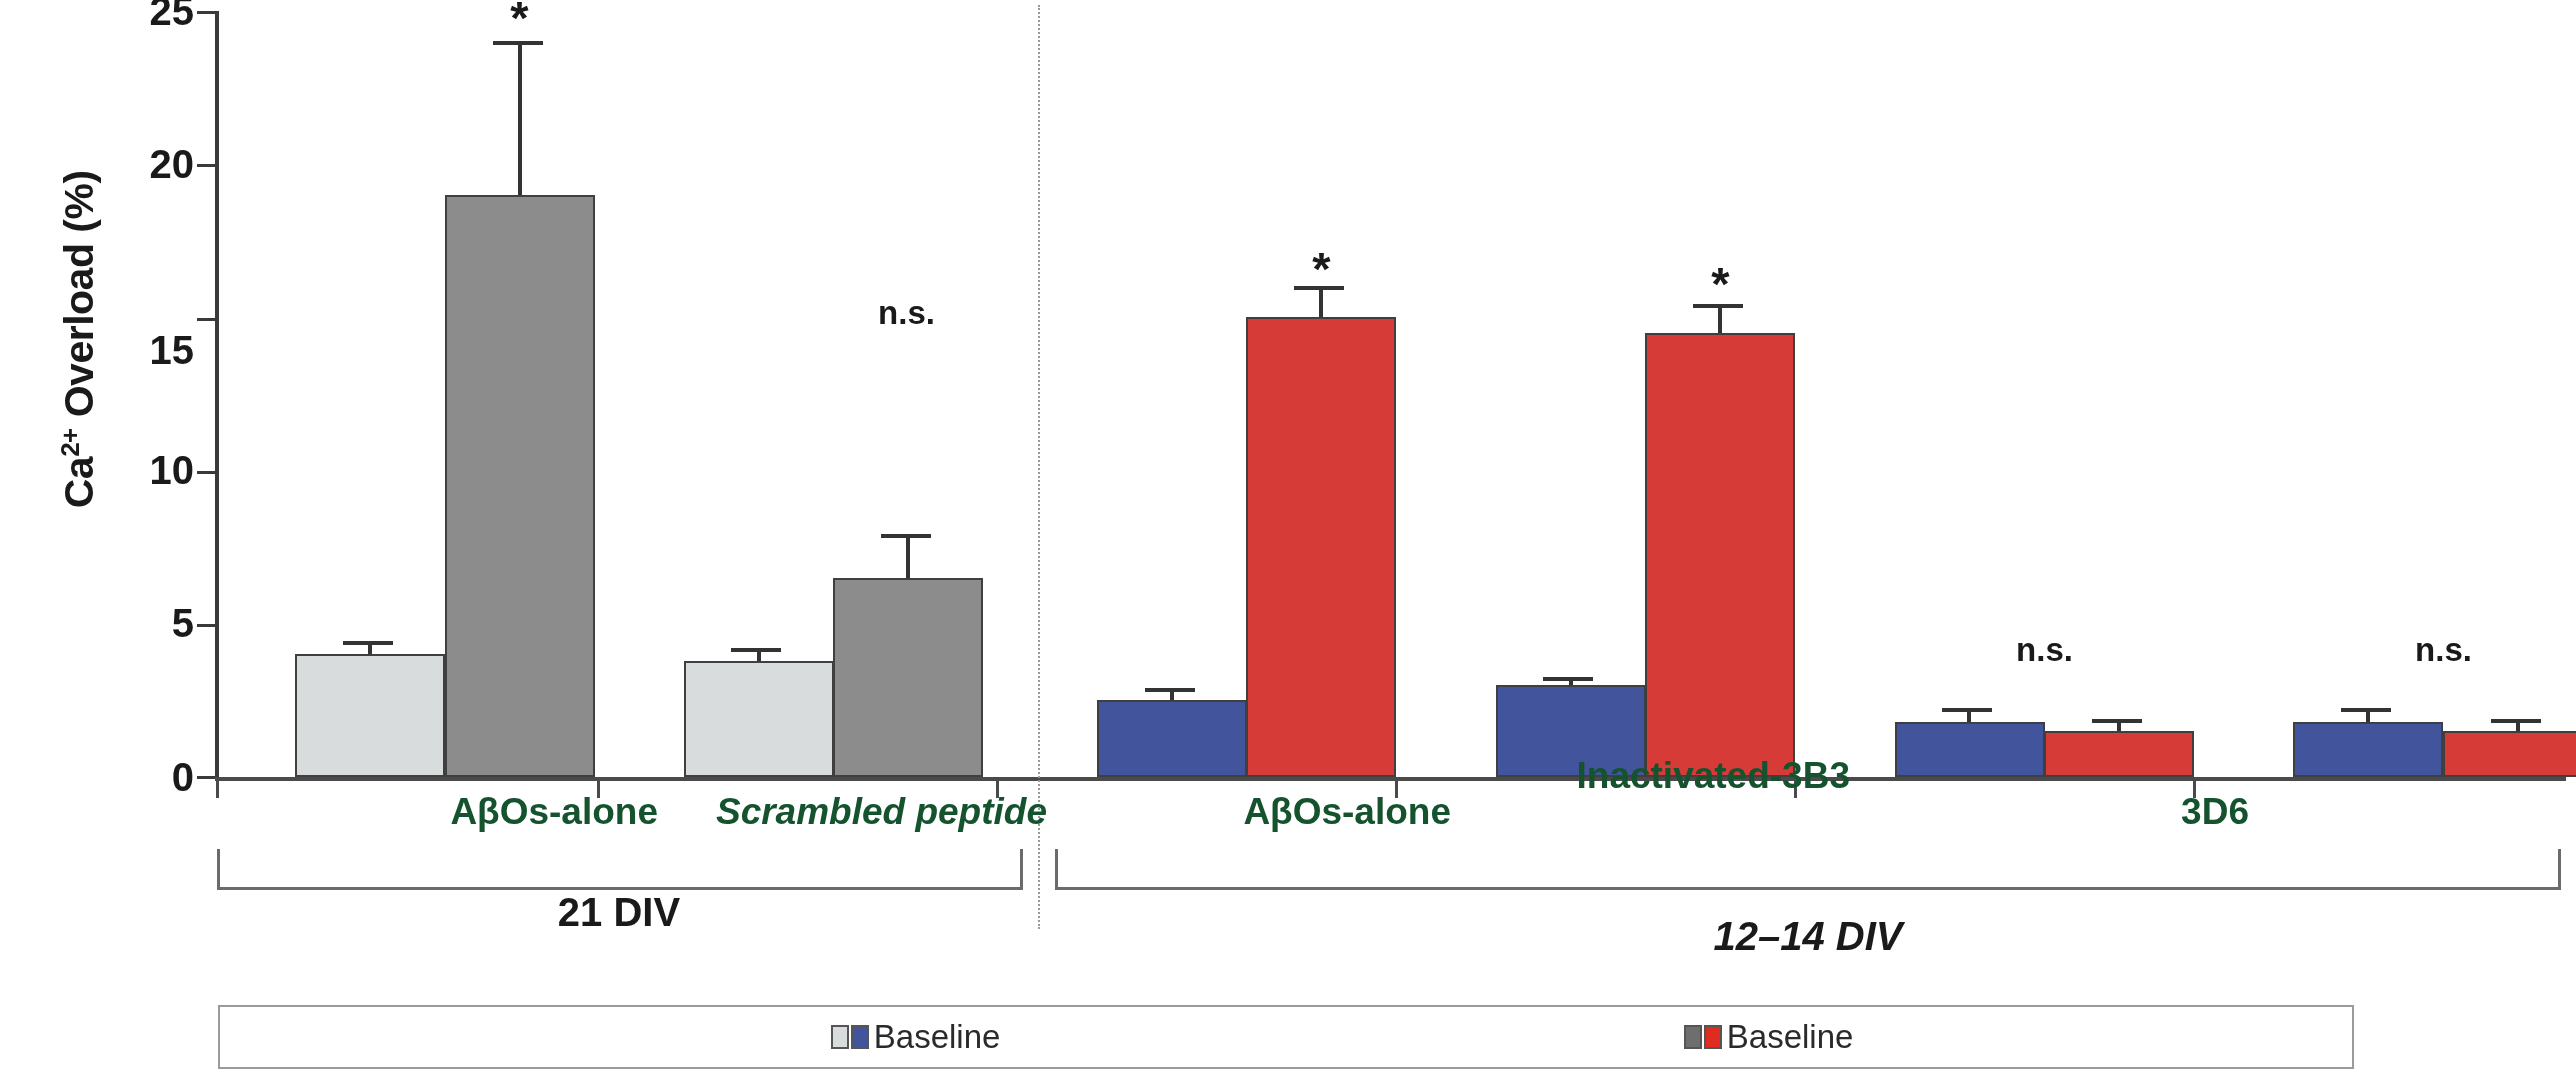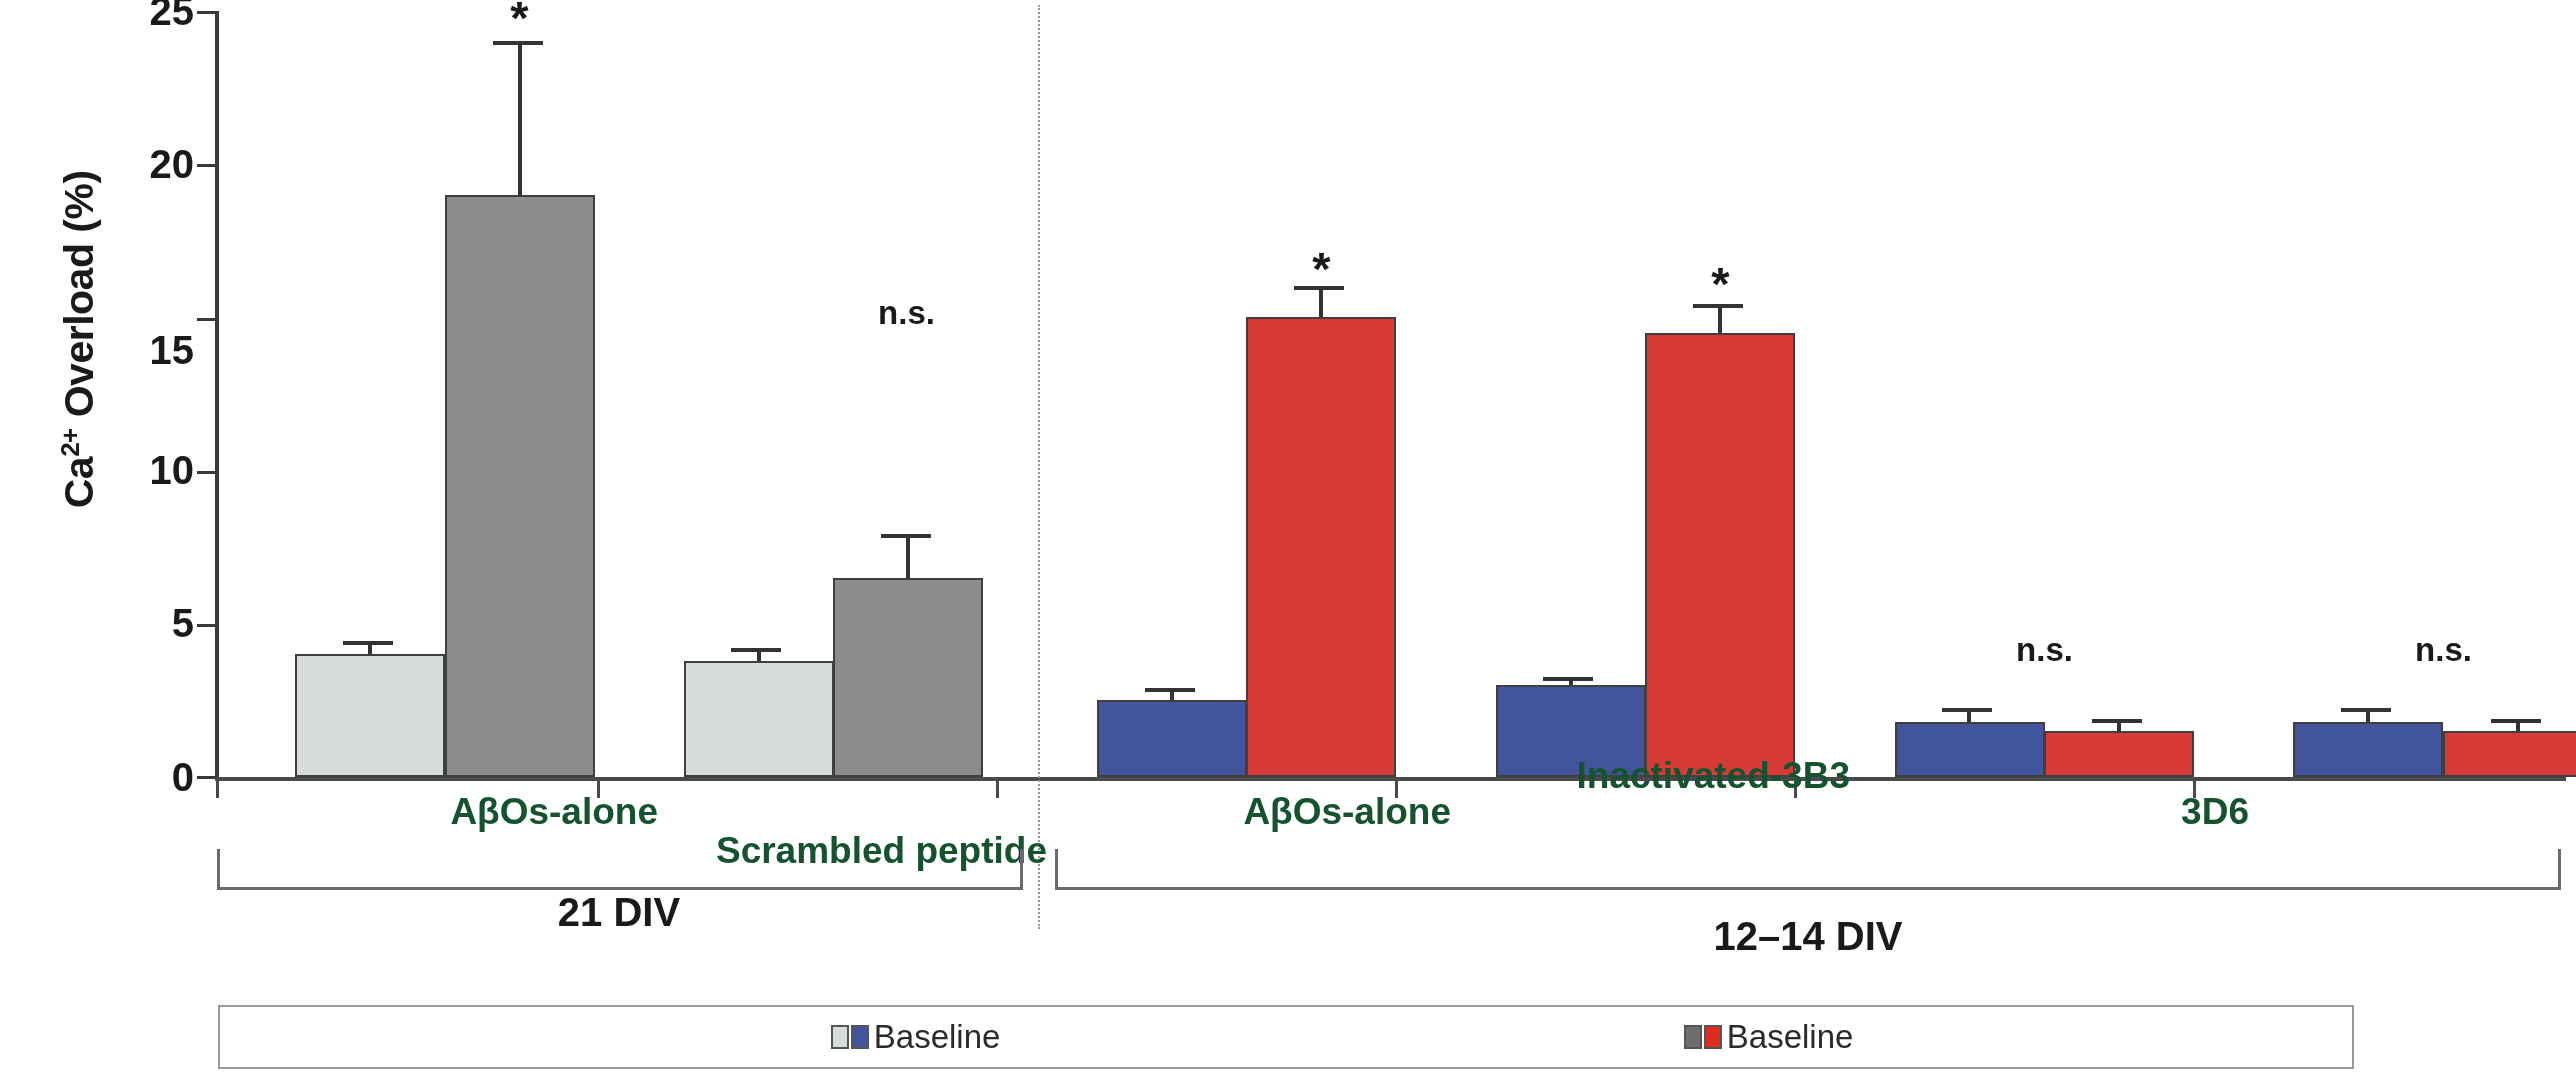--- a/index.html
+++ b/index.html
@@ -194,31 +194,31 @@
   <div id="divider"></div>
 
   <div class="cattick" style="left:216px;  top:781px;"></div>
   <div class="cattick" style="left:597px; top:781px;"></div>
   <div class="cattick" style="left:996px; top:781px;"></div>
   <div class="cattick" style="left:1395px; top:781px;"></div>
   <div class="cattick" style="left:1794px; top:781px;"></div>
   <div class="cattick" style="left:2193px; top:781px;"></div>
 
   <div class="catlabel" style="left:249px;  top:791px; width:409px;">AβOs-alone</div>
-  <div class="catlabel" style="left:638px; top:830px; width:409px;">Scrambled peptide</div>
+  <div class="catlabel" style="left:638px; top:791px; width:409px;font-style:italic;">Scrambled peptide</div>
   <div class="catlabel" style="left:1042px; top:791px; width:409px;">AβOs-alone</div>
   <div class="catlabel" style="left:1441px; top:755px; width:409px;">Inactivated-3B3</div>
   <div class="catlabel" style="left:1840px; top:791px; width:409px;">3D6</div>
   <div class="catlabel" style="left:2239px; top:791px; width:409px;">3B3</div>
 
   <div class="bracket" style="left:217px; top:849px; width:806px;"></div>
   <div class="grouplabel" style="left:409px; top:890px; width:420px;text-align:center;">21 DIV</div>
 
   <div class="bracket" style="left:1055px; top:849px; width:1506px;"></div>
-  <div class="grouplabel" style="left:1598px; top:914px; width:420px;">12–14 DIV</div>
+  <div class="grouplabel" style="left:1598px; top:914px; width:420px;font-style:italic;">12–14 DIV</div>
 
   <div id="legend">
 
     <div class="legend-entry" style="left:611px;">
       <span class="swatch" style="background:#d9dcdd;"></span>
       <span class="swatch" style="background:#41549c; margin-left:1.6px;"></span>
       <span class="legend-text">Baseline</span>
     </div>
 
     <div class="legend-entry" style="left:1464px;">

